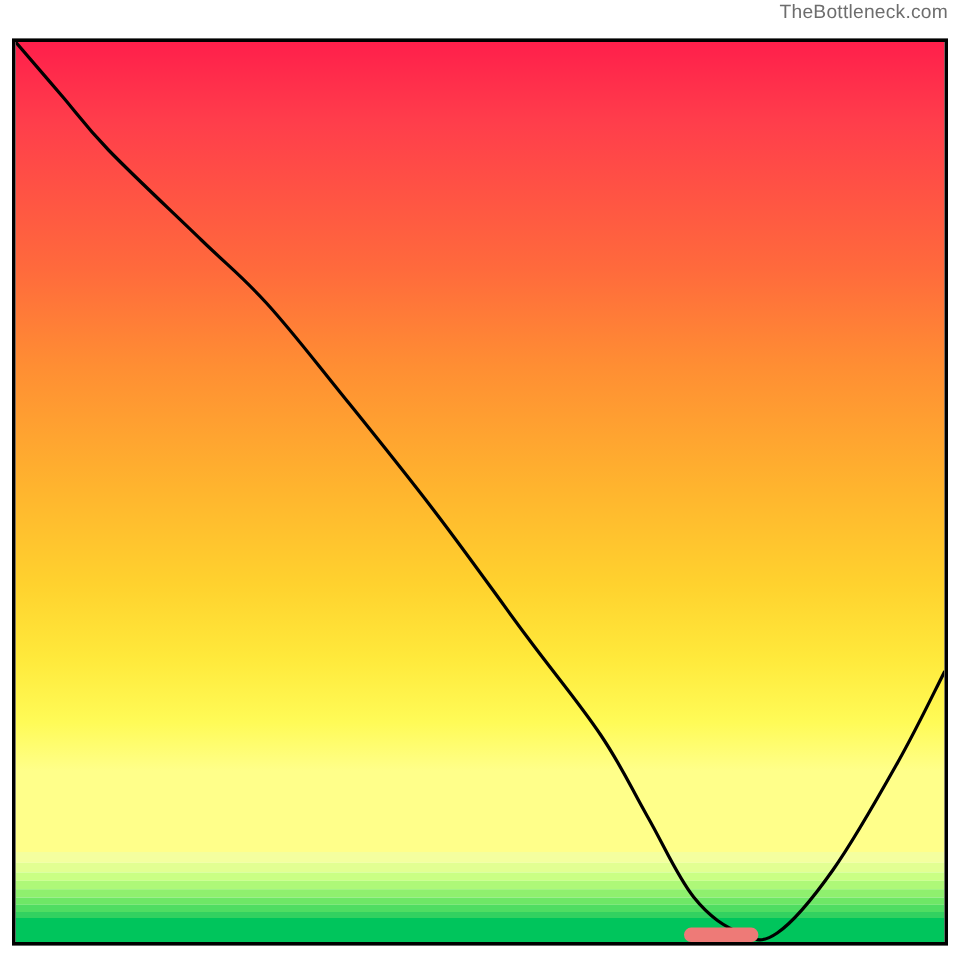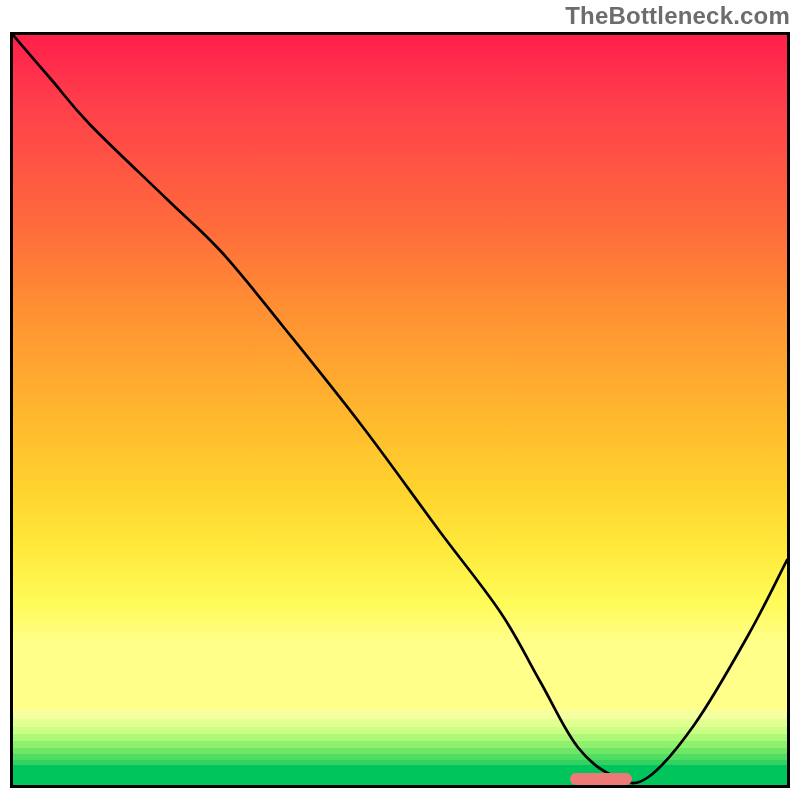--- a/index.html
+++ b/index.html
@@ -13,22 +13,22 @@
   }
   .wrap {
     position: relative;
     width: 800px;
     height: 800px;
   }
   .watermark {
     position: absolute;
     top: 2px;
     right: 10px;
-    font-size: 24px;
-    font-weight: 700;
+    font-size: 16px;
+    font-weight: 400;
     color: #6d6d6d;
     letter-spacing: 0.2px;
     z-index: 5;
   }
   .plot {
     position: absolute;
     left: 10px;
     top: 32px;
     width: 780px;
     height: 756px;

